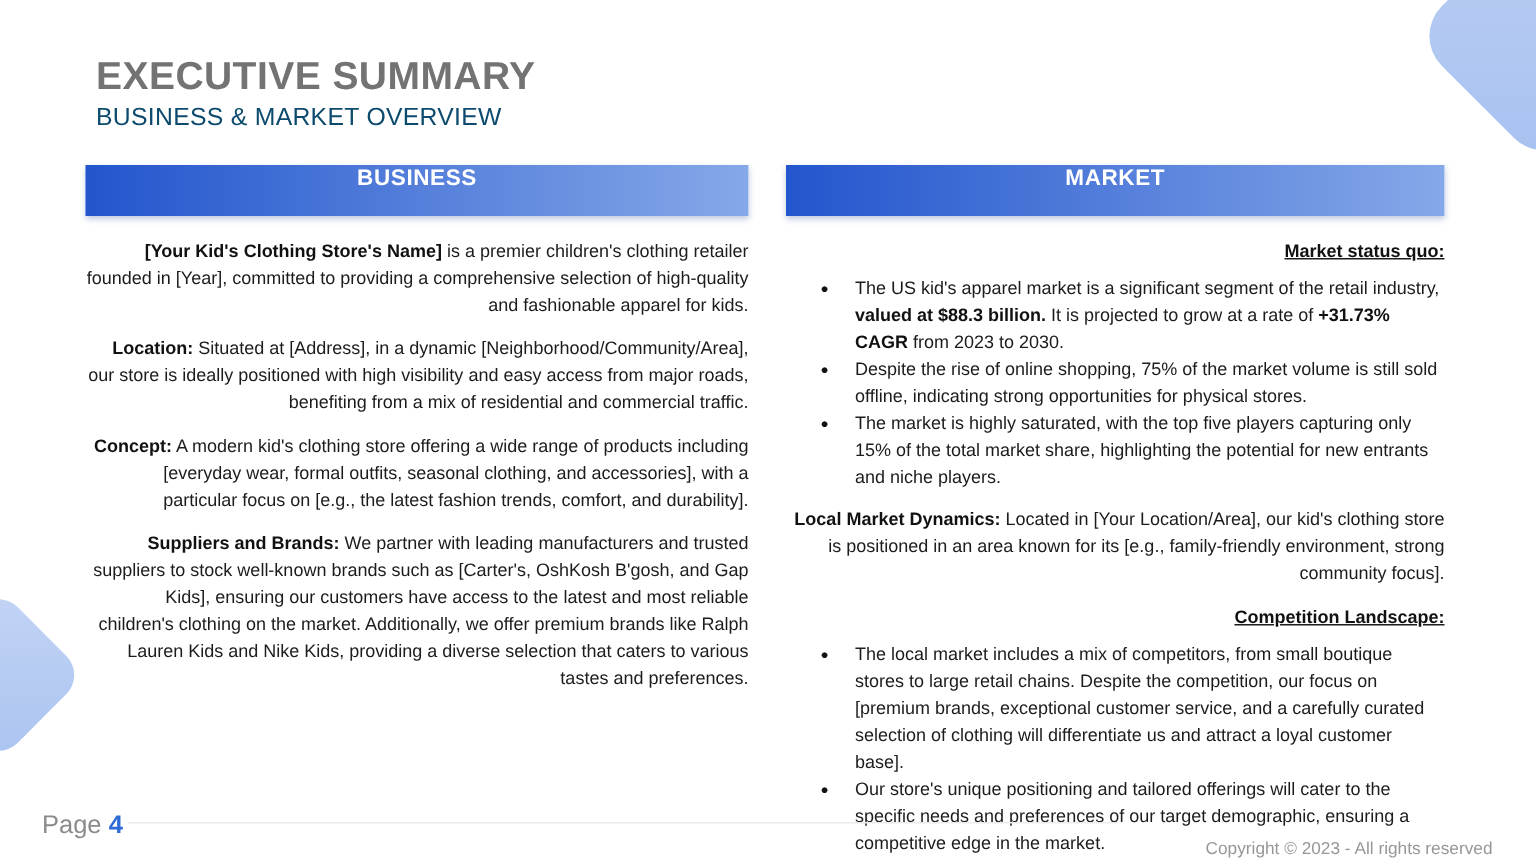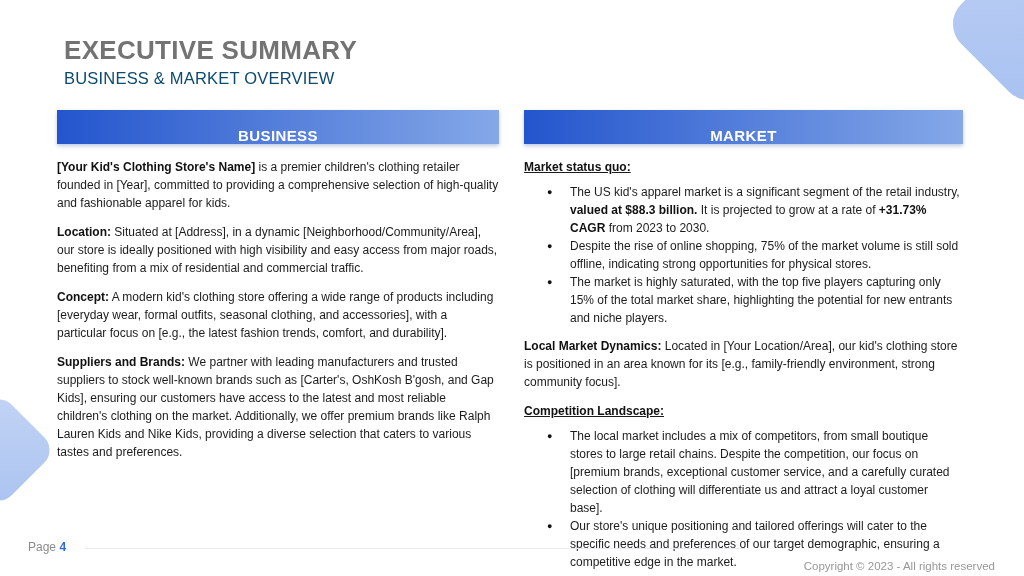--- a/index.html
+++ b/index.html
@@ -16,36 +16,36 @@
 
   
   .title-block{position:absolute;left:64px;top:35px;}
   .title-block h1{font-size:26px;font-weight:bold;color:#737373;letter-spacing:.3px;}
   .title-block h2{font-size:16.5px;font-weight:normal;color:#0c4a6e;margin-top:3px;letter-spacing:.2px;}
 
   
   .col{position:absolute;top:110px;}
   .col-business{left:57px;width:442px;}
   .col-market{left:524px;width:439px;}
-  .col-header{height:34px;display:flex;align-items:flex-end;justify-content:center;
+  .col-header{height:34px;display:flex;align-items:flex-start;justify-content:center;
               background:linear-gradient(90deg,#2355cd,#85a8e8);
               box-shadow:0 2px 4px rgba(70,100,160,.35);
               color:#fff;font-size:15px;font-weight:bold;letter-spacing:.4px;}
   .col-body{margin-top:14px;font-size:12px;line-height:18px;color:#1c1c1c;}
-  .col-body p{margin:0 0 11px;}
+  .col-body p{margin:0 0 11px;text-align:right;}
   .col-body p.heading{margin:0 0 7px;text-decoration:underline;}
   .b{font-weight:bold;color:#111;}
 
   .bullets{margin:0 0 10px;}
   .bullet{display:flex;}
   .bullet .dot{flex:0 0 23px;margin-left:23px;font-size:9px;line-height:18px;color:#111;}
   .bullet .btext{flex:1;}
 
   
-  .page-indicator{position:absolute;left:28px;top:540px;font-size:12px;color:#8b8b8b;}
+  .page-indicator{position:absolute;left:28px;top:540px;font-size:17px;color:#8b8b8b;}
   .page-num{color:#2e6bd8;font-weight:bold;}
   .footer-line{position:absolute;left:85px;top:548px;width:660px;height:1px;background:#e9ebef;}
   .copyright{position:absolute;right:29px;top:560px;font-size:11.5px;color:#979797;}
 </style>
 </head>
 <body>
 
 <div class="slide">
 
   <div class="decor decor-tr"></div>

